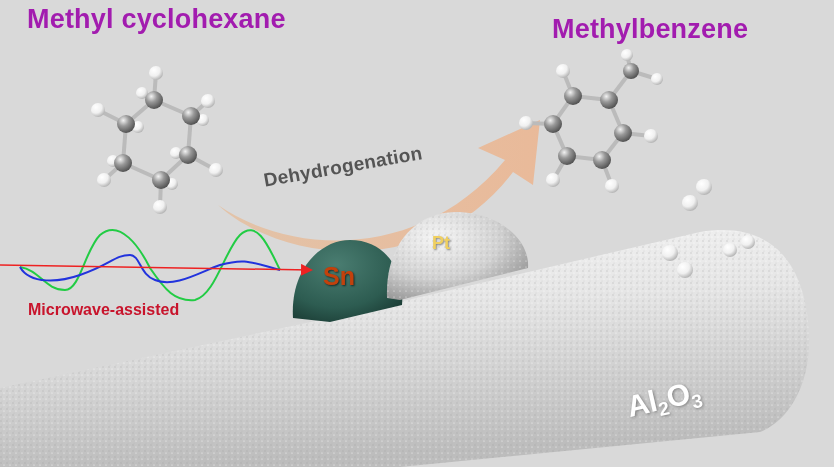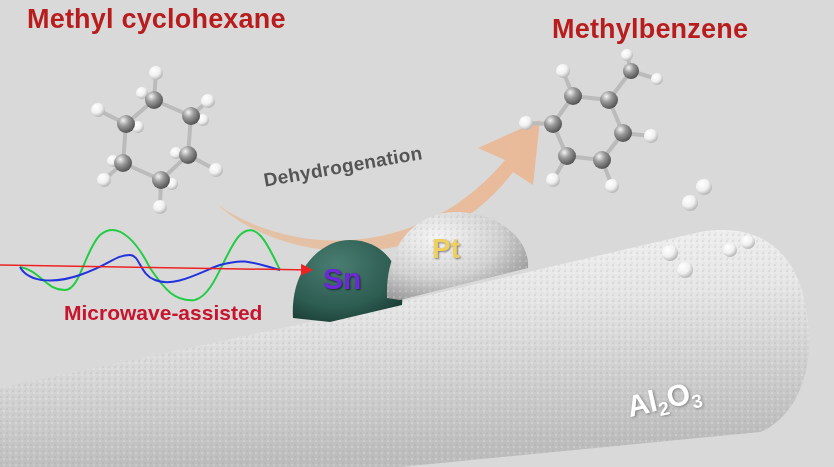--- a/index.html
+++ b/index.html
@@ -1,24 +1,24 @@
 <!DOCTYPE html>
 <html><head>
 <meta charset="utf-8">
 <style>
   html,body{margin:0;padding:0;}
   body{width:834px;height:467px;overflow:hidden;background:#d9d9d9;position:relative;font-family:"Liberation Sans",sans-serif;}
   .stage{position:absolute;left:0;top:0;width:834px;height:467px;}
-  .title{position:absolute;font-weight:bold;color:#b91c1c;font-size:27px;letter-spacing:0.2px;}
+  .title{position:absolute;font-weight:bold;color:#a21caf;font-size:27px;letter-spacing:0.2px;}
   #title-left{left:27px;top:4px;}
   #title-right{left:552px;top:14px;}
-  .label-mw{position:absolute;left:28px;top:301px;color:#c8142c;font-weight:bold;font-size:21px;margin-left:36px;}
+  .label-mw{position:absolute;left:28px;top:301px;color:#c8142c;font-weight:bold;font-size:16px;}
   .el{position:absolute;font-weight:bold;}
-  #sn-label{left:323px;top:262px;font-size:30px;color:#6d28d9;text-shadow:1px 1px 2px rgba(0,0,0,0.6);}
-  #pt-label{left:432px;top:233px;font-size:28px;color:#f0d060;text-shadow:1px 1px 2px rgba(0,0,0,0.45);}
+  #sn-label{left:323px;top:262px;font-size:25px;color:#c2410c;text-shadow:1px 1px 2px rgba(0,0,0,0.6);}
+  #pt-label{left:432px;top:233px;font-size:18px;color:#f0d060;text-shadow:1px 1px 2px rgba(0,0,0,0.45);}
   #al-label{left:627px;top:382px;font-size:30px;color:#ffffff;transform:rotate(-13deg);text-shadow:1px 1px 3px rgba(0,0,0,0.35);}
   #al-label sub{font-size:19px;vertical-align:-6px;}
   #dehydro-label{position:absolute;left:262px;top:170px;font-size:19px;font-weight:bold;color:#555;transform:rotate(-10deg);transform-origin:left top;letter-spacing:0.3px;}
 </style>
 </head>
 <body>
 
 <svg class="stage" viewBox="0 0 834 467" width="834" height="467">
   <defs>
     <radialGradient id="gC" cx="35%" cy="30%" r="70%">

